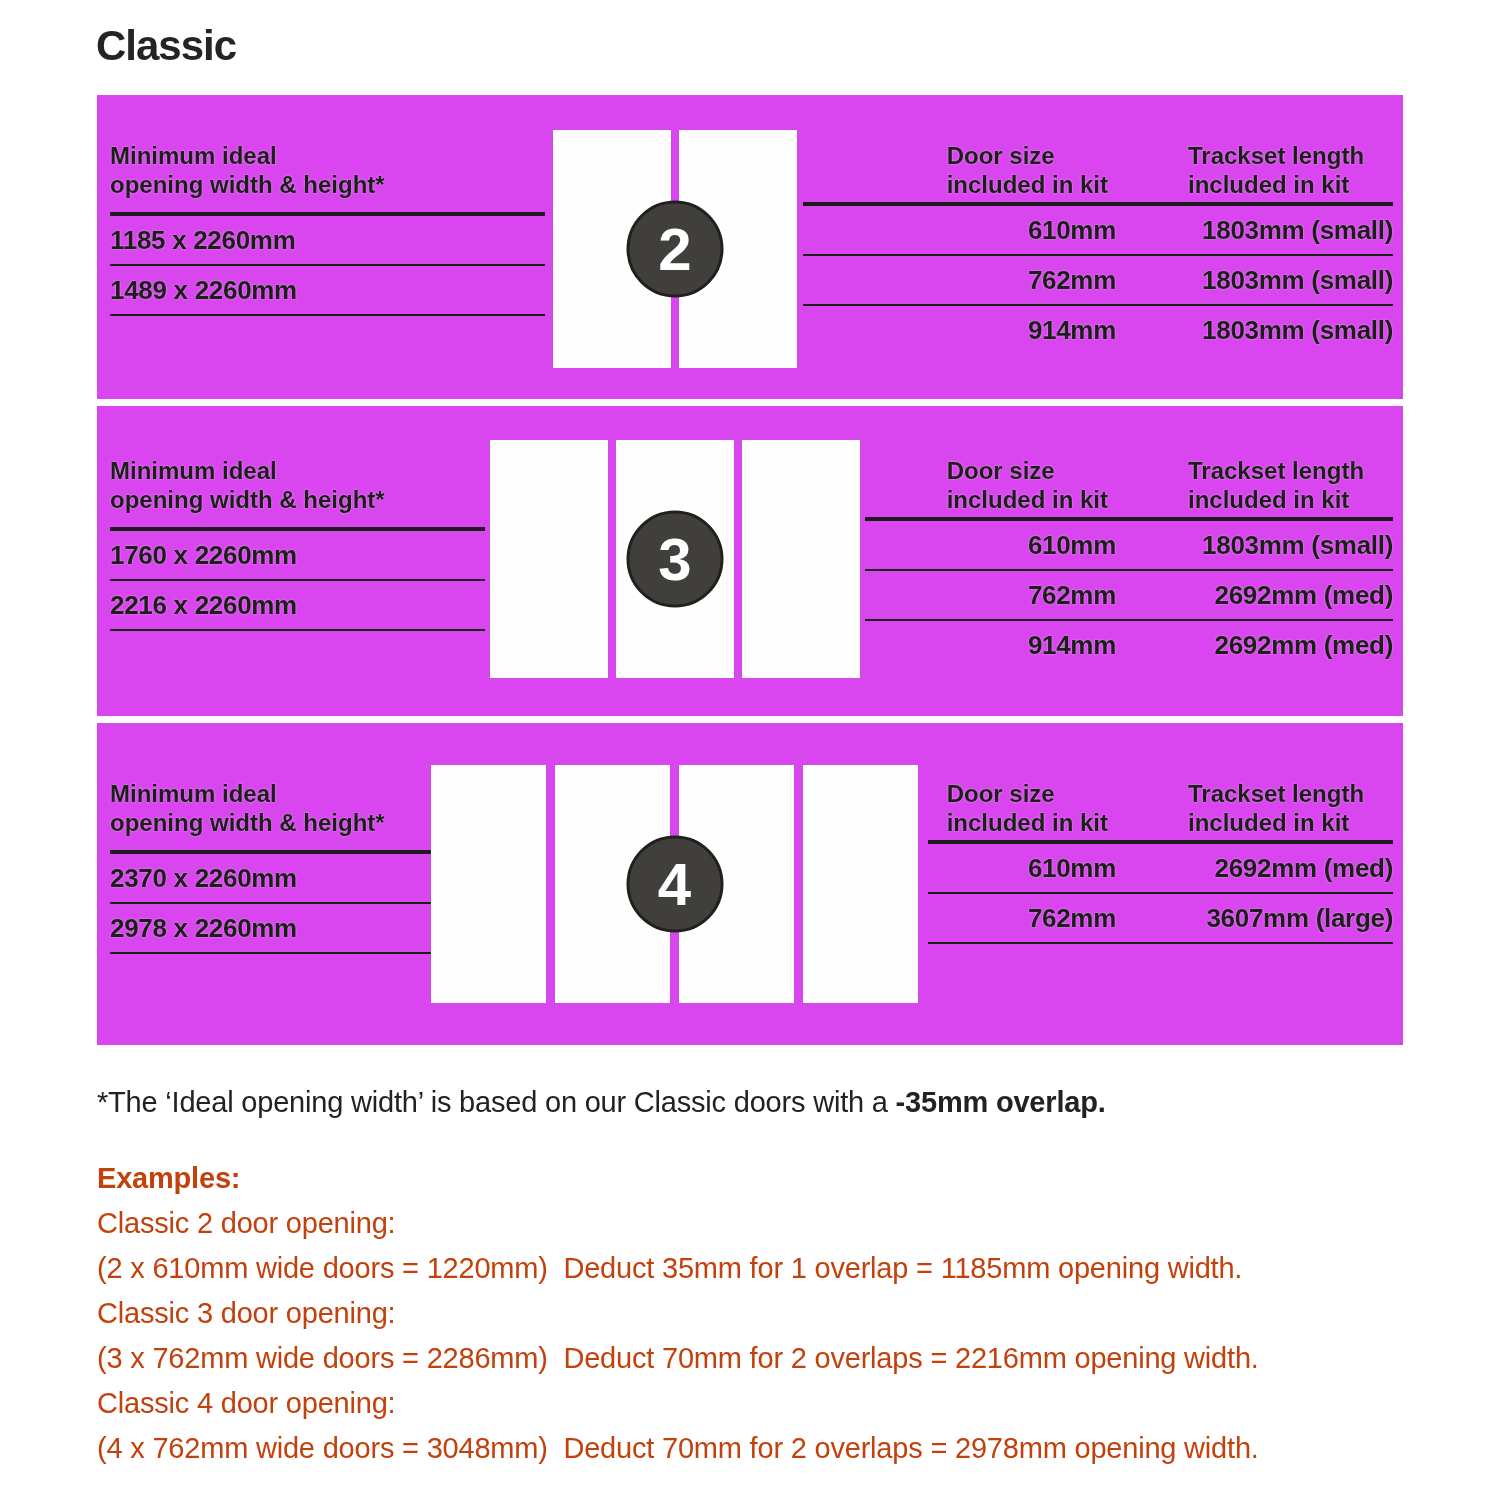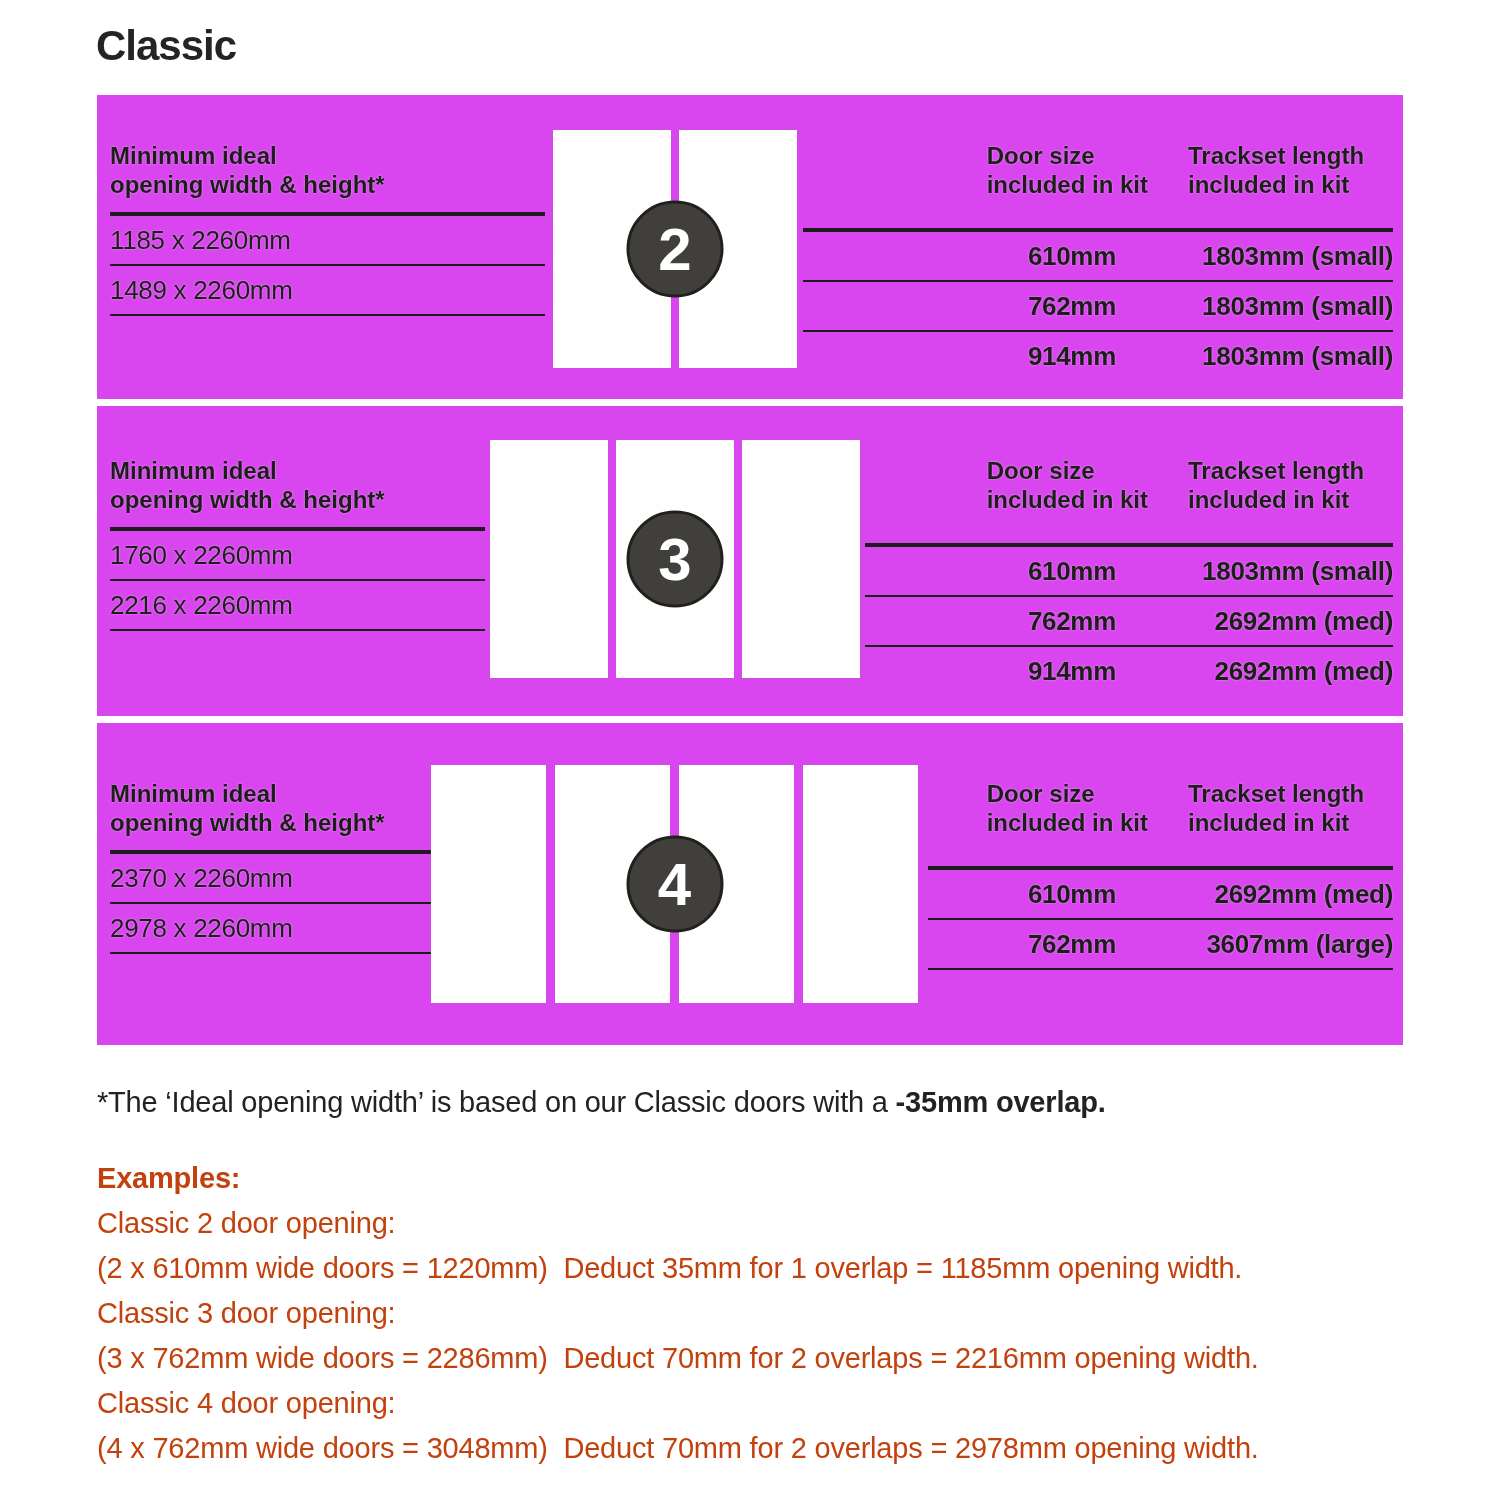--- a/index.html
+++ b/index.html
@@ -27,21 +27,21 @@
   .tbl-left{position:absolute;left:13px;}
   .s1 .tbl-left{top:46px;width:435px;}
   .s2 .tbl-left{top:50px;width:375px;}
   .s3 .tbl-left{top:56px;width:323px;}
   .tbl-head{
     font-size:24px;font-weight:bold;line-height:29px;
     padding-bottom:13px;border-bottom:4px solid #1c1c1c;
   }
   .lrow{
     height:48px;display:flex;align-items:center;
-    font-size:26px;font-weight:normal;letter-spacing:-0.3px;
+    font-size:26px;font-weight:bold;letter-spacing:-0.3px;
     border-bottom:2px solid #1c1c1c;
   }
   .lrow.noline{border-bottom:none;}
 
   
   .doors{position:absolute;display:flex;}
   .s1 .doors{left:456px;top:35px;gap:8px;}
   .s2 .doors{left:393px;top:34px;gap:8px;}
   .s3 .doors{left:334px;top:42px;gap:9px;}
   .door{background:#fefefe;height:238px;box-shadow:0 0 0 1px rgba(120,130,140,.12);}
@@ -58,21 +58,21 @@
     color:#ffffff;font-size:60px;font-weight:bold;line-height:1;
     text-shadow:none;
   }
 
   
   .tbl-right{position:absolute;right:10px;}
   .s1 .tbl-right{top:46px;width:590px;}
   .s2 .tbl-right{top:50px;width:528px;}
   .s3 .tbl-right{top:56px;width:465px;}
   .rhead{
-    display:flex;padding-bottom:29px;border-bottom:4px solid #1c1c1c;
+    display:flex;padding-bottom:3px;border-bottom:4px solid #1c1c1c;gap:40px;
   }
   .rh-a{flex:1;display:flex;justify-content:flex-end;padding-right:40px;}
   .rh-b{width:205px;}
   .hblock{font-size:24px;font-weight:bold;line-height:29px;text-align:left;}
   .rrow{
     height:48px;display:flex;align-items:center;
     font-size:26px;font-weight:bold;letter-spacing:-0.3px;
     border-bottom:2px solid #1c1c1c;
   }
   .rrow.noline{border-bottom:none;}

